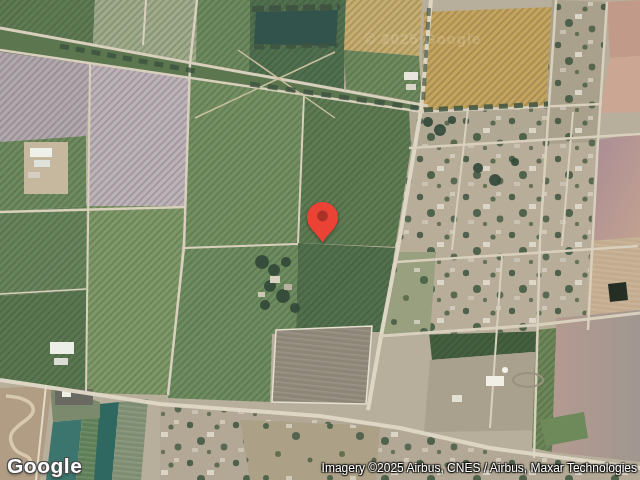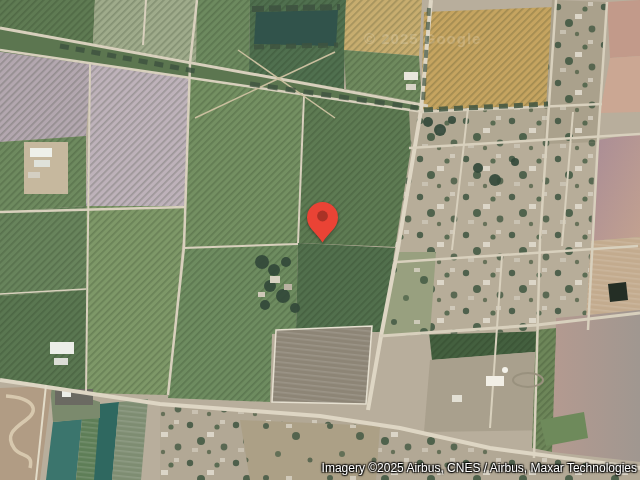--- a/index.html
+++ b/index.html
@@ -212,14 +212,15 @@
     </g>
 
     <text class="wm" x="364" y="44">© 2025 Google</text>
 
     <g class="pin-g">
       <path d="M322.5 242.5 C317 233 307 228.5 307 217.5 A15.5 15.5 0 1 1 338 217.5 C338 228.5 328 233 322.5 242.5 Z" fill="#EA4335"></path>
       <circle cx="322.5" cy="216" r="5.4" fill="#A93226"></circle>
     </g>
   </svg>
 
+  <div class="logo">Google</div>
   <div class="attr">Imagery ©2025 Airbus, CNES / Airbus, Maxar Technologies</div>
 </div>
 
 </body></html>

